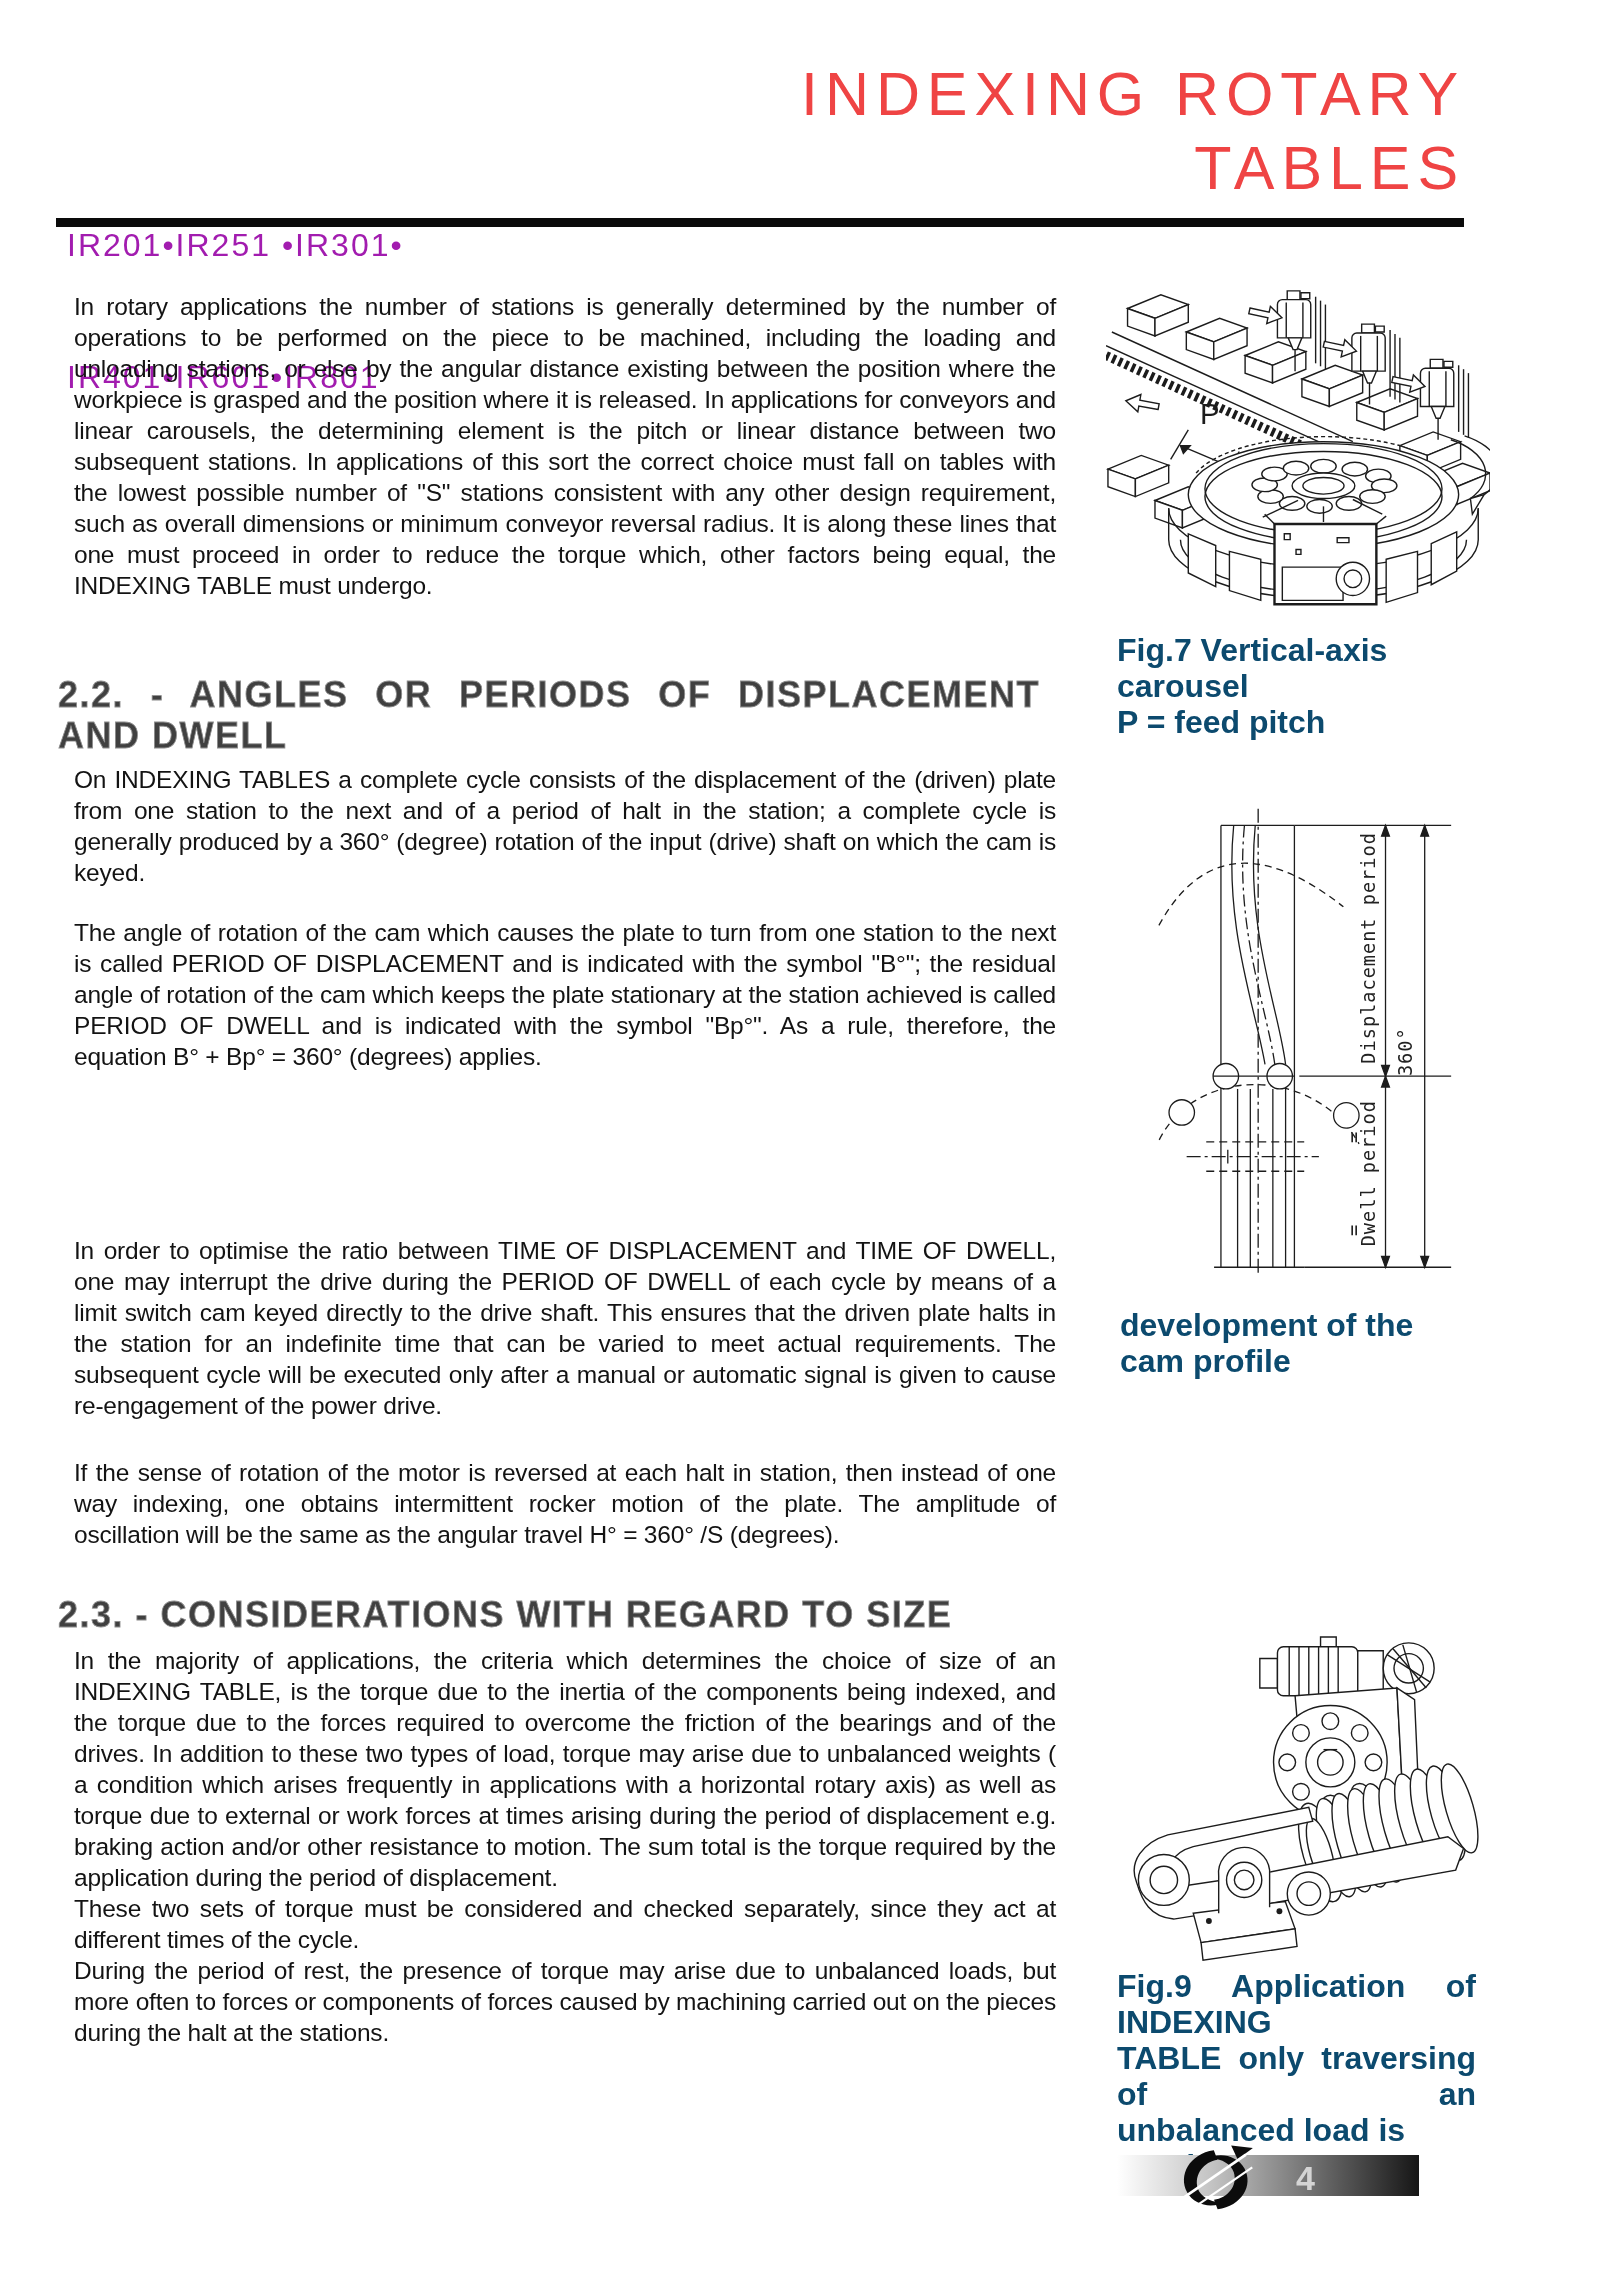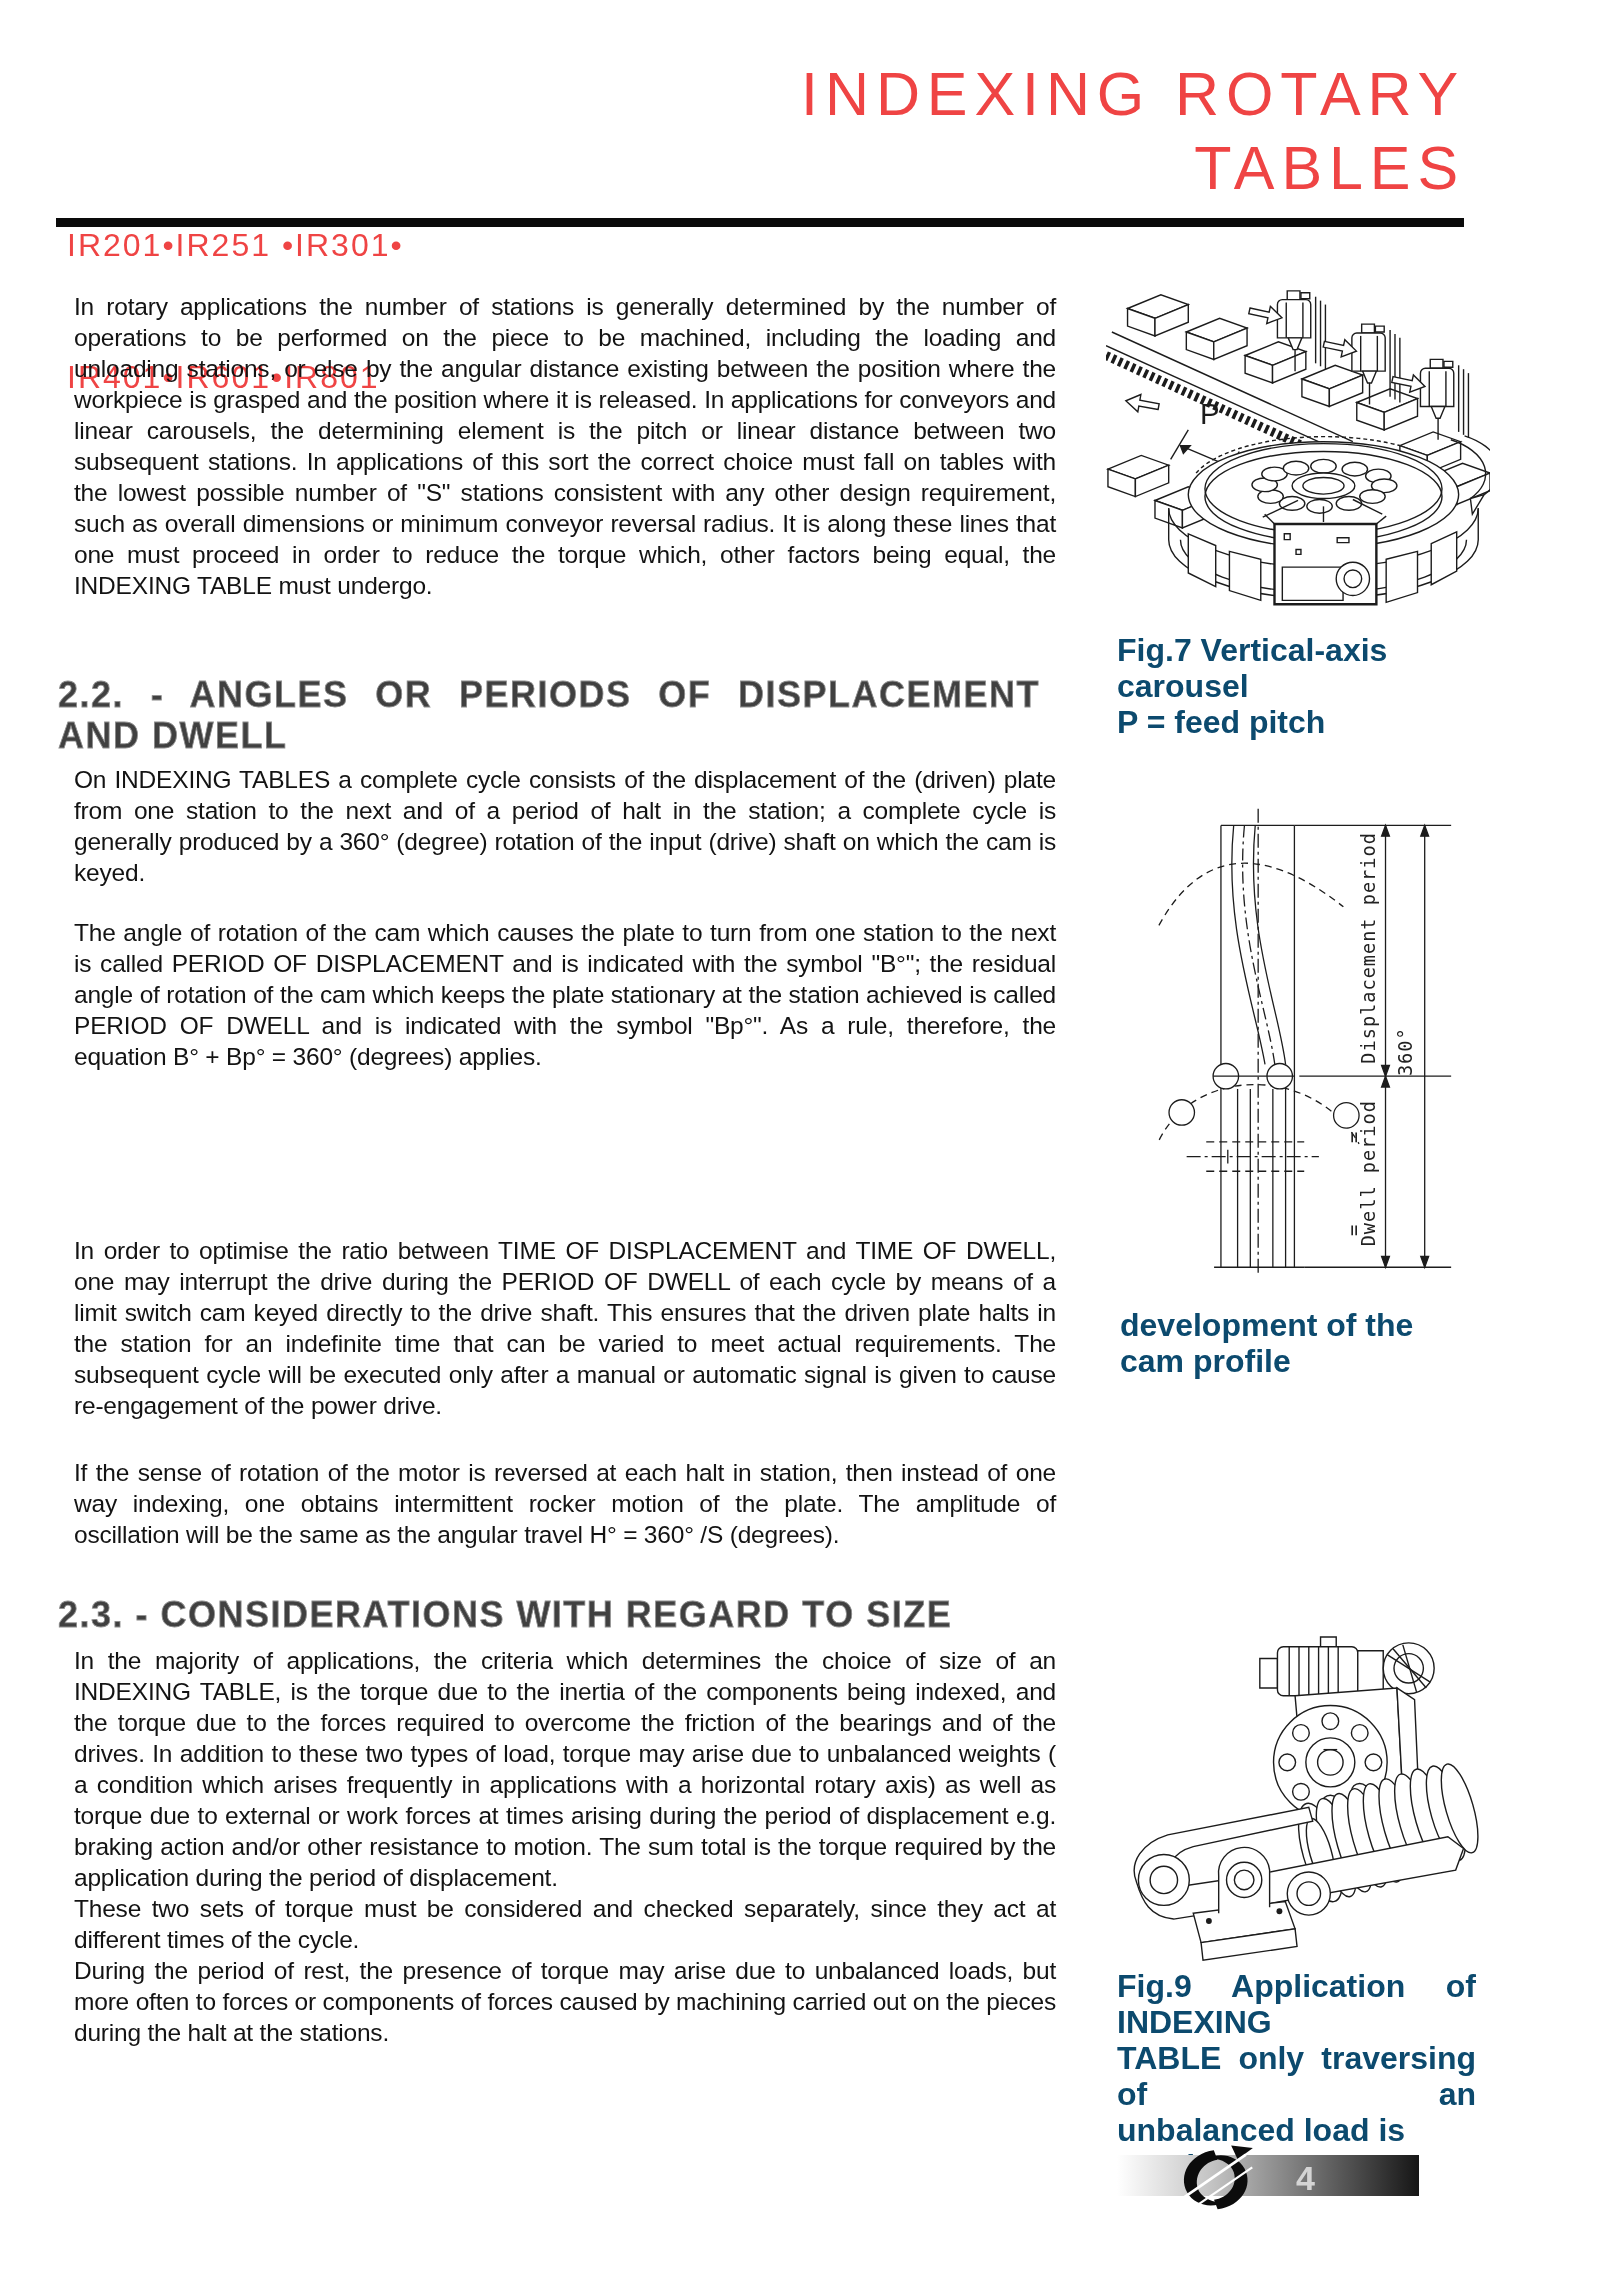--- a/index.html
+++ b/index.html
@@ -4,21 +4,21 @@
 <style>
   html,body{margin:0;padding:0;background:#e8e8e8;}
   .page{
     position:relative; width:1620px; height:2293px; background:#ffffff;
     margin:0 auto; font-family:"Liberation Sans", sans-serif; color:#141414;
     overflow:hidden;
   }
   
   .models{
     position:absolute; left:67px; top:135px; font-size:32px; letter-spacing:2px;
-    line-height:44px; color:#ef4444; font-weight:500; white-space:pre;
+    line-height:44px; color:#a21caf; font-weight:500; white-space:pre;
   }
   .doc-title{
     position:absolute; right:155px; top:57px; width:745px; text-align:right;
     font-size:61px; line-height:74px; letter-spacing:6.9px; font-weight:500; color:#ef4444;
   }
   .head-rule{
     position:absolute; left:56px; top:218px; width:1408px; height:8.8px; background:#0a0a0a;
   }
   
   .para{

